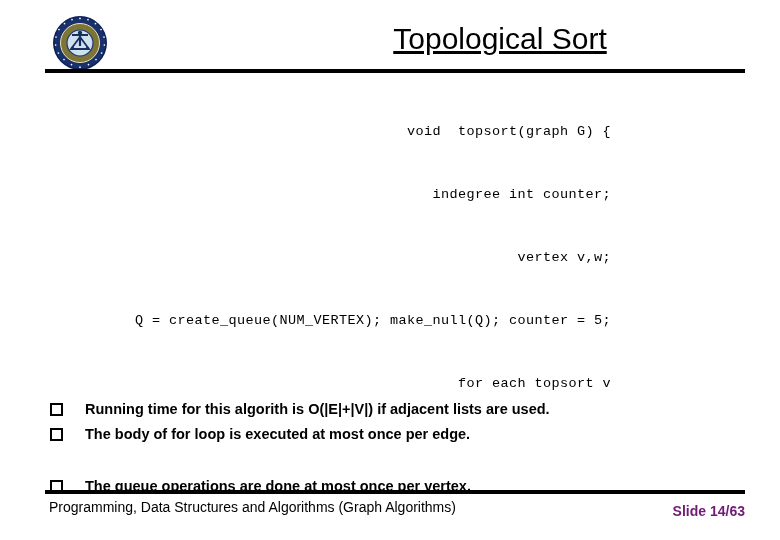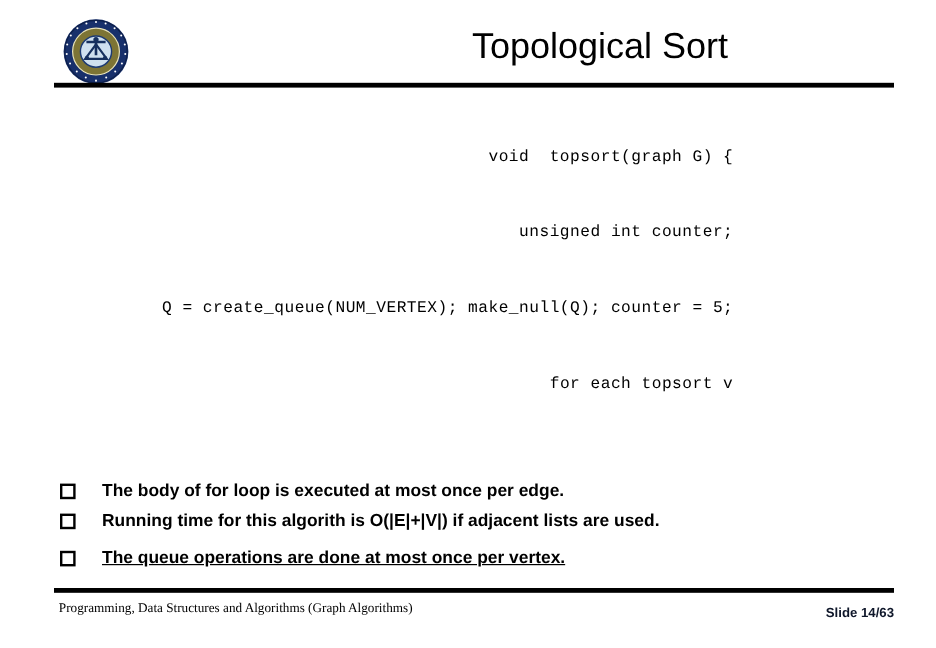--- a/index.html
+++ b/index.html
@@ -33,20 +33,21 @@
     left: 250px;
     top: 20px;
     width: 500px;
     text-align: center;
     font-size: 30px;
     font-weight: 400;
     line-height: 38px;
     color: #000000;
     white-space: nowrap;
     font-family: "Liberation Sans", sans-serif;
+    text-decoration: underline;
   }
 
   
   .rule-top {
     position: absolute;
     left: 45px;
     top: 69px;
     width: 700px;
     height: 4px;
     background: #000000;
@@ -80,21 +81,21 @@
     left: 45px;
     top: 398px;
     width: 700px;
   }
   .bullet-row {
     position: relative;
     display: flex;
     align-items: flex-start;
     height: 25px;
   }
-  .bullet-row.spaced { margin-top: 6px; text-decoration: underline; }
+  .bullet-row.spaced { margin-top: 27px; }
   .bullet-marker {
     width: 40px;
     flex: 0 0 40px;
     display: flex;
     align-items: center;
     justify-content: flex-start;
     padding-top: 5px;
     padding-left: 5px;
     box-sizing: border-box;
   }
@@ -112,34 +113,34 @@
     color: #000000;
     white-space: nowrap;
     font-family: "Liberation Sans", sans-serif;
   }
 
   
   .footer-text {
     position: absolute;
     left: 49px;
     top: 500px;
-    font-size: 11px;
+    font-size: 14px;
     line-height: 14px;
     color: #000000;
     white-space: nowrap;
-    font-family: Liberation Serif, serif;
+    font-family: Liberation Sans, sans-serif;
   }
   .slide-number {
     position: absolute;
     right: 35px;
     top: 502px;
-    font-size: 11px;
+    font-size: 14px;
     font-weight: bold;
     line-height: 18px;
-    color: #0f172a;
+    color: #701a75;
     white-space: nowrap;
     font-family: "Liberation Sans", sans-serif;
   }
 </style>
 </head>
 <body>
 
 <div class="logo">
   <svg width="56" height="56" viewBox="0 0 56 56" xmlns="http://www.w3.org/2000/svg">
     <circle cx="28" cy="28" r="27" fill="#18306b"></circle>
@@ -178,49 +179,50 @@
     </g>
   </svg>
 </div>
 
 <div class="slide-title">Topological Sort</div>
 
 <div class="rule-top"></div>
 
 <div class="code-block">
   <div class="code-line">void  topsort(graph G) {</div>
-  <div class="code-line">    unsigned int counter;</div>
+  <div class="code-line">    indegree int counter;</div>
+  <div class="code-line">    vertex v,w;</div>
   <div class="code-line">    Q = create_queue(NUM_VERTEX); make_null(Q); counter = 5;</div>
   <div class="code-line">    for each topsort v</div>
   
   
   
   
   
   
   
   
 </div>
 
 <div class="bullets">
+
+  <div class="bullet-row">
+    <span class="bullet-marker">
+      <span class="bullet-square"></span>
+    </span>
+    <span class="bullet-text">Running time for this algorith is O(|E|+|V|) if adjacent lists are used.</span>
+  </div>
 
   <div class="bullet-row">
     <span class="bullet-marker">
       <span class="bullet-square"></span>
     </span>
     <span class="bullet-text">The body of for loop is executed at most once per edge.</span>
   </div>
 
-  <div class="bullet-row">
-    <span class="bullet-marker">
-      <span class="bullet-square"></span>
-    </span>
-    <span class="bullet-text">Running time for this algorith is O(|E|+|V|) if adjacent lists are used.</span>
-  </div>
-
   <div class="bullet-row spaced">
     <span class="bullet-marker">
       <span class="bullet-square"></span>
     </span>
     <span class="bullet-text">The queue operations are done at most once per vertex.</span>
   </div>
 
 </div>
 
 <div class="rule-bottom"></div>

